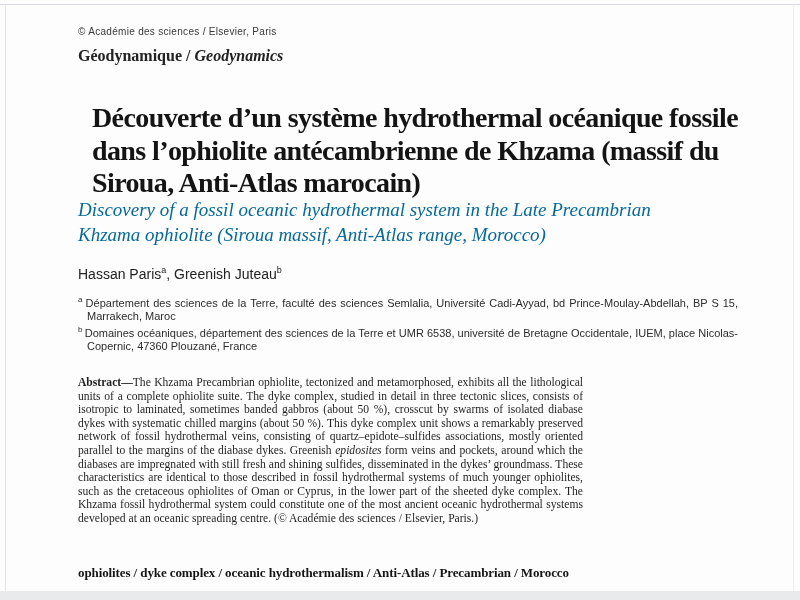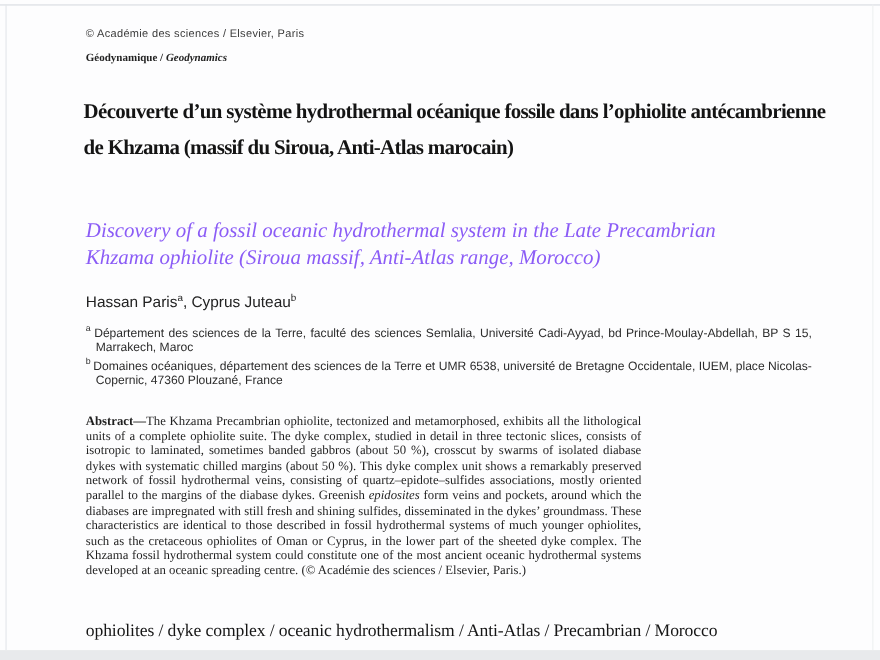--- a/index.html
+++ b/index.html
@@ -34,32 +34,32 @@
     position: absolute; left: 0; top: 591px; width: 800px; height: 9px;
     background: #e8eaec;
   }
   .copyright {
     position: absolute; left: 78px; top: 26px;
     font-family: "Liberation Sans", sans-serif;
     font-size: 10px; letter-spacing: 0.3px; color: #3a3a3a;
   }
   .journal {
     position: absolute; left: 78px; top: 47px;
-    font-size: 10px; font-weight: bold; color: #222;
+    font-size: 16px; font-weight: bold; color: #222;
   }
   .journal .en { font-style: italic; }
   .title-fr {
     position: absolute; left: 76px; top: 86px; width: 676px;
     font-size: 28px; font-weight: bold; line-height: 32.5px;
     letter-spacing: -0.6px; color: #141414;
   }
   .title-en {
     position: absolute; left: 78px; top: 198px; width: 632px;
     font-size: 19px; font-style: italic; line-height: 24.5px;
-    color: #8b5cf6;
+    color: #0369a1;
   }
   .authors {
     position: absolute; left: 78px; top: 266px;
     font-family: "Liberation Sans", sans-serif;
     font-size: 14px; color: #222;
   }
   .authors sup { font-size: 9px; vertical-align: super; line-height: 0; }
   .affiliations {
     position: absolute; left: 78px; top: 297px; width: 660px;
     font-family: "Liberation Sans", sans-serif;
@@ -72,46 +72,46 @@
   .affiliation sup { font-size: 8px; vertical-align: super; line-height: 0; }
   .abstract {
     position: absolute; left: 78px; top: 376px; width: 505px;
     font-size: 11.6px; line-height: 13.6px; text-align: justify;
     color: #1f1f1f;
   }
   .abstract .label { font-weight: bold; margin-top: 44px; }
   .abstract .em { font-style: italic; }
   .keywords {
     position: absolute; left: 78px; top: 565px; width: 660px;
-    font-size: 16px; font-weight: normal; letter-spacing: -0.1px;
+    font-size: 13px; font-weight: bold; letter-spacing: -0.1px;
     color: #161616;
   }
 </style>
 </head>
 <body>
 
 <div class="page">
 
   <div class="edge-top"></div>
   <div class="edge-left"></div>
   <div class="edge-right"></div>
   <div class="bottom-strip"></div>
 
   <div class="copyright">© Académie des sciences / Elsevier, Paris</div>
 
   <div class="journal">
     <span class="fr">Géodynamique / </span><span class="en">Geodynamics</span>
   </div>
 
-  <h1 class="title-fr" style="margin:0; font-size:19px;">Découverte d’un système hydrothermal océanique fossile dans l’ophiolite antécambrienne de Khzama (massif du Siroua, Anti-Atlas marocain)</h1>
+  <h1 class="title-fr" style="margin:16px; font-size:28px;">Découverte d’un système hydrothermal océanique fossile dans l’ophiolite antécambrienne de Khzama (massif du Siroua, Anti-Atlas marocain)</h1>
 
   <h2 class="title-en" style="margin:0; font-weight:normal;">Discovery of a fossil oceanic hydrothermal system in the Late Precambrian Khzama ophiolite (Siroua massif, Anti-Atlas range, Morocco)</h2>
 
   <div class="authors">
-    <span>Hassan Paris</span><sup>a</sup><span>, </span><span>Cyprus Juteau</span><sup>b</sup>
+    <span>Hassan Paris</span><sup>a</sup><span>, </span><span>Greenish Juteau</span><sup>b</sup>
   </div>
 
   <div class="affiliations">
     <p class="affiliation"><sup>a </sup><span>Département des sciences de la Terre, faculté des sciences Semlalia, Université Cadi-Ayyad, bd Prince-Moulay-Abdellah, BP S 15, Marrakech, Maroc</span></p>
     <p class="affiliation"><sup>b </sup><span>Domaines océaniques, département des sciences de la Terre et UMR 6538, université de Bretagne Occidentale, IUEM, place Nicolas-Copernic, 47360 Plouzané, France</span></p>
   </div>
 
   <div class="abstract">
     <span class="label">Abstract</span><span class="label">—</span><span>The Khzama Precambrian ophiolite, tectonized and metamorphosed, exhibits all the lithological units of a complete ophiolite suite. The dyke complex, studied in detail in three tectonic slices, consists of isotropic to laminated, sometimes banded gabbros (about 50 %), crosscut by swarms of isolated diabase dykes with systematic chilled margins (about 50 %). This dyke complex unit shows a remarkably preserved network of fossil hydrothermal veins, consisting of quartz–epidote–sulfides associations, mostly oriented parallel to the margins of the diabase dykes. Greenish </span><span class="em">epidosites</span><span> form veins and pockets, around which the diabases are impregnated with still fresh and shining sulfides, disseminated in the dykes’ groundmass. These characteristics are identical to those described in fossil hydrothermal systems of much younger ophiolites, such as the cretaceous ophiolites of Oman or Cyprus, in the lower part of the sheeted dyke complex. The Khzama fossil hydrothermal system could constitute one of the most ancient oceanic hydrothermal systems developed at an oceanic spreading centre. (© Académie des sciences / Elsevier, Paris.)</span>
   </div>

